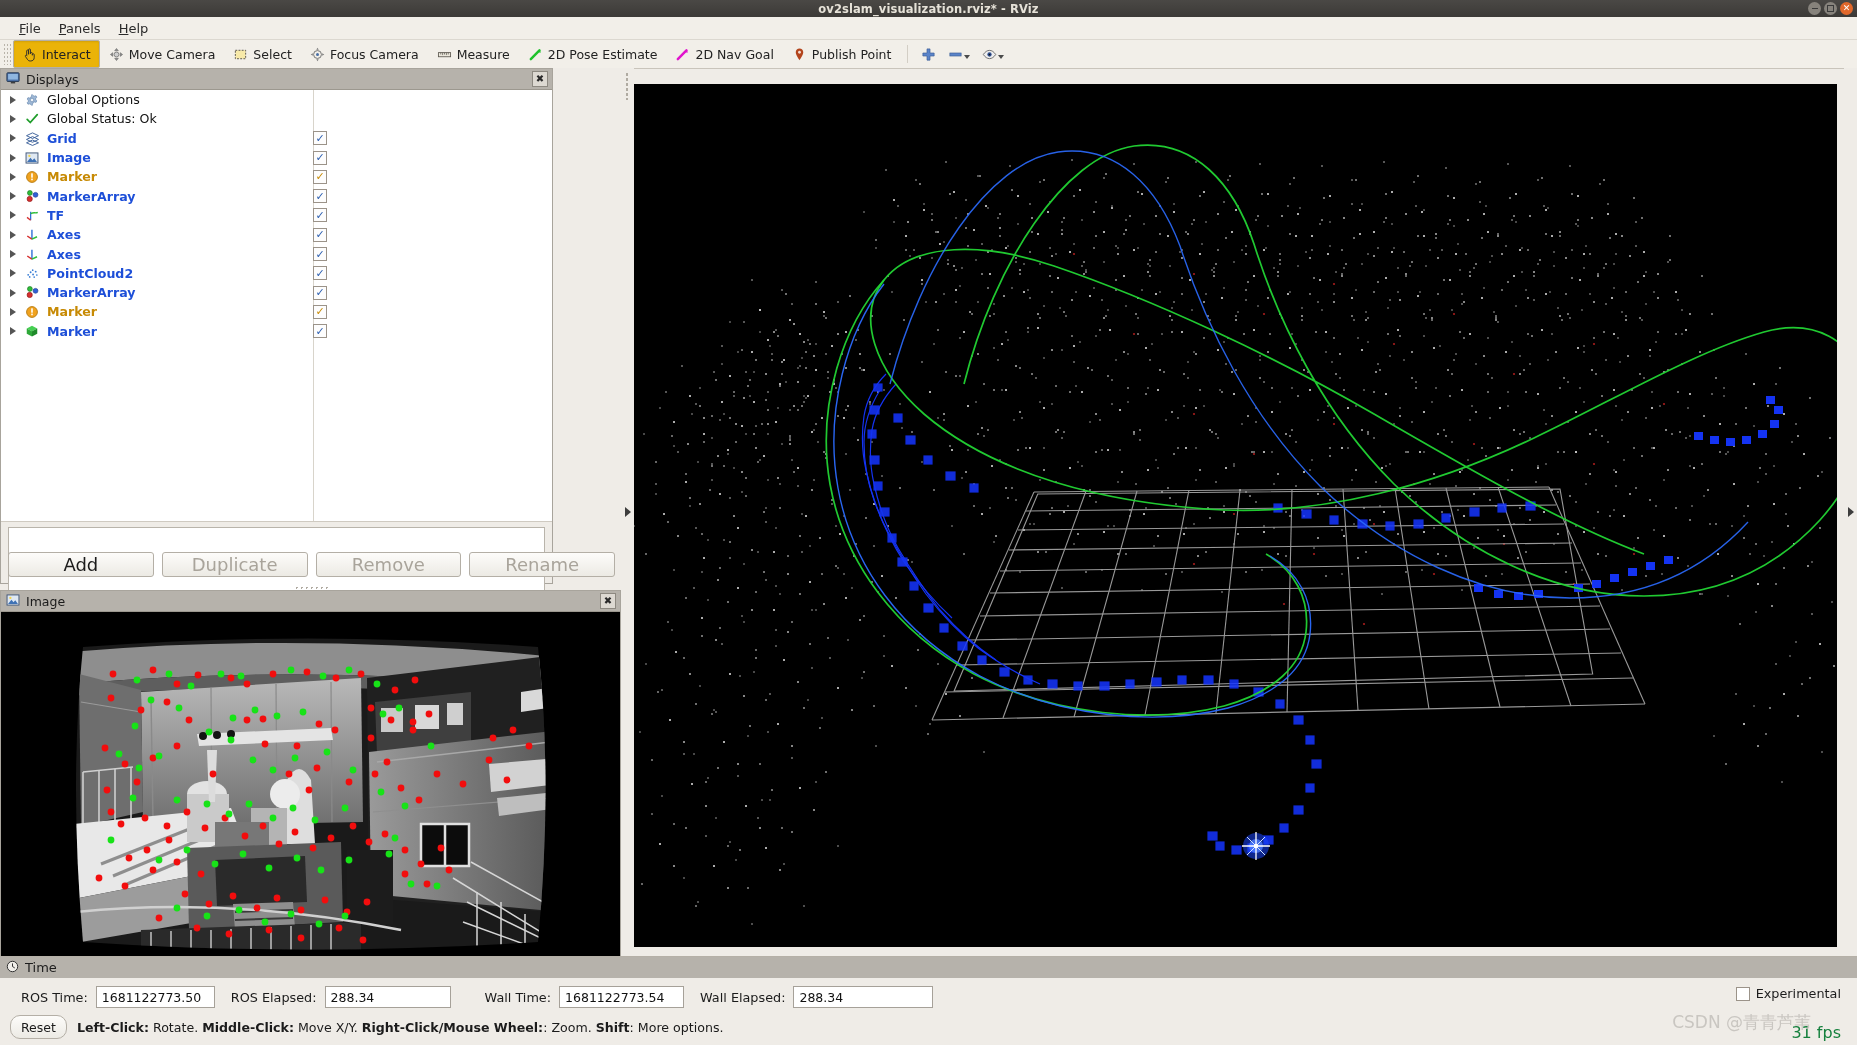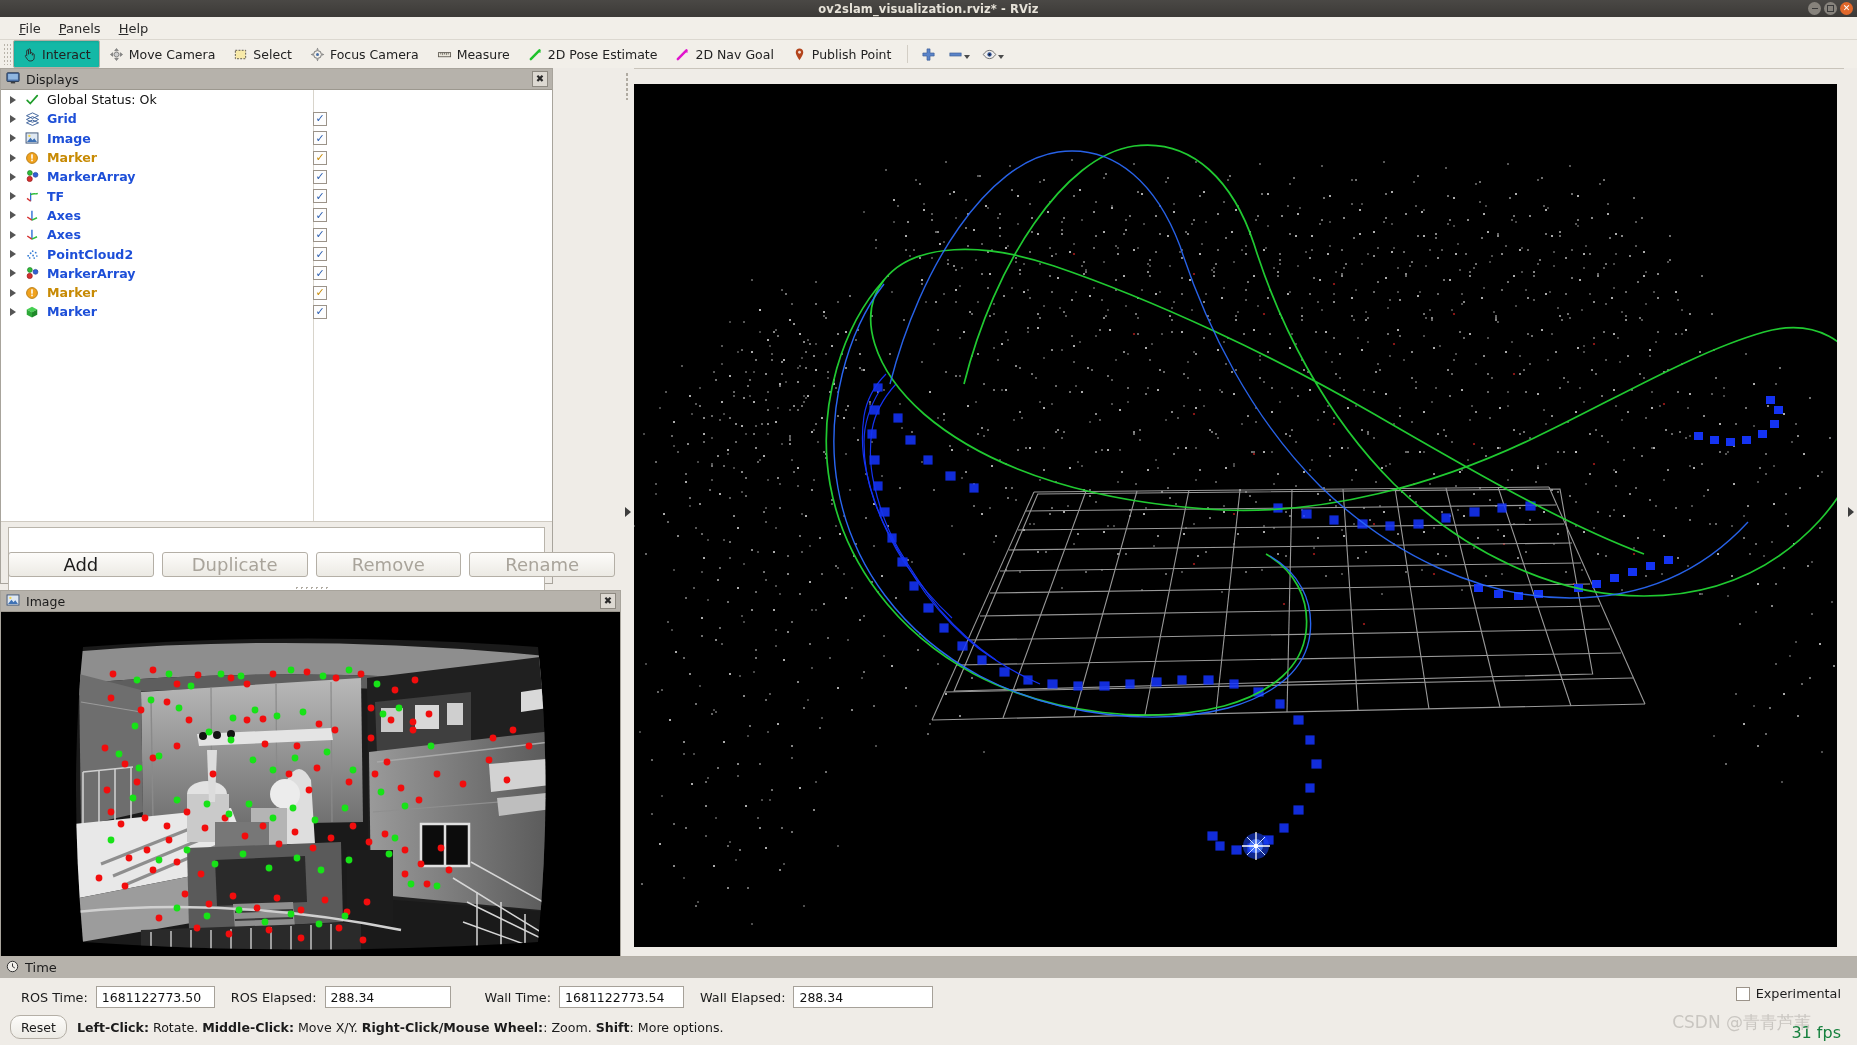--- a/index.html
+++ b/index.html
@@ -28,21 +28,21 @@
   .menubar .mi u{text-decoration:underline;}
 
   
   .toolbar{position:absolute;left:0;top:40px;width:1857px;height:28px;background:#f2efe9;
            border-bottom:1px solid #c9c4bb;display:flex;align-items:center;}
   .grip{width:8px;height:22px;margin:0 2px 0 3px;
         background-image:radial-gradient(#b9b4aa 1px, transparent 1px);
         background-size:3px 4px;}
   .tb{display:flex;align-items:center;gap:5px;height:24px;padding:1px 8px;
       font-size:12.5px;color:#222;border:1px solid transparent;border-radius:2px;white-space:nowrap;}
-  .tb.active{border:1px solid #b5b0a6;background:#14b8a6;
+  .tb.active{border:1px solid #b5b0a6;background:#eab308;
              box-shadow:inset 0 1px 2px rgba(0,0,0,.10);}
   .tsep{width:1px;height:18px;background:#d3cec5;margin:0 7px;}
   .ticon{width:15px;height:15px;display:inline-flex;align-items:center;justify-content:center;}
   .dropcar{width:0;height:0;border-left:3.5px solid transparent;border-right:3.5px solid transparent;
            border-top:4px solid #4b4b4b;align-self:flex-end;margin:0 0 3px 1px;}
   .iconbtn{display:flex;align-items:flex-end;padding:2px 6px;}
 
   
   .leftcol{position:absolute;left:0;top:68px;width:621px;height:888px;background:#efece7;}
   .panelhdr{height:20px;background:#b6b2ab;display:flex;align-items:center;
@@ -268,20 +268,30 @@
             <rect x="5.5" y="12.6" width="5" height="1.6" fill="#3d3d3d"></rect>
           </svg>
         </span>
         <span class="ptitle">Displays</span>
         <span class="pclose">✖</span>
       </div>
 
       <div class="treewrap">
         <div class="colsplit"></div>
 
+        <div class="trow">
+          <span class="tri"></span>
+          <span class="ticonsm">
+            <svg width="14" height="14" viewBox="0 0 16 16">
+              <path d="M8 1.6 9.3 3a5.6 5.6 0 0 1 1.5.6l1.8-.4.9 1.6-1.2 1.4c.1.5.1 1 0 1.5l1.2 1.4-.9 1.6-1.8-.4c-.5.3-1 .5-1.5.6L8 14.4 6.7 13c-.5-.1-1-.3-1.5-.6l-1.8.4-.9-1.6 1.2-1.4a5.6 5.6 0 0 1 0-1.5L2.5 6.9l.9-1.6 1.8.4c.5-.3 1-.5 1.5-.6z" fill="#9fb8d6" stroke="#5b7fa8" stroke-width=".7"></path>
+              <circle cx="8" cy="8" r="2.1" fill="#f0f4f8" stroke="#5b7fa8" stroke-width=".7"></circle>
+            </svg>
+          </span>
+          <span class="tlabel plain">Global Options</span>
+        </div>
 
         <div class="trow">
           <span class="tri"></span>
           <span class="ticonsm">
             <svg width="14" height="14" viewBox="0 0 16 16">
                 <path d="M2.5 8.4 6 12 14 3" fill="none" stroke="#1f9d2a" stroke-width="2" stroke-linecap="round" stroke-linejoin="round"></path>
               </svg>
           </span>
           <span class="tlabel plain">Global Status: Ok</span>
         </div>

